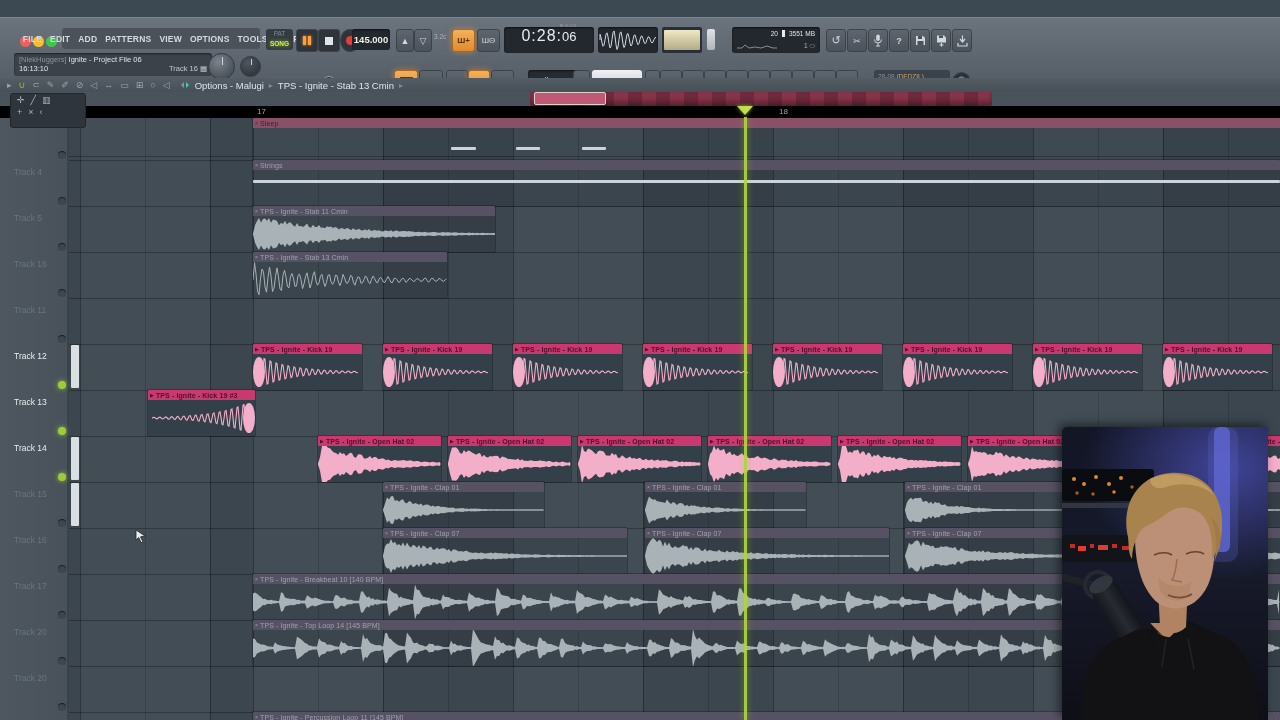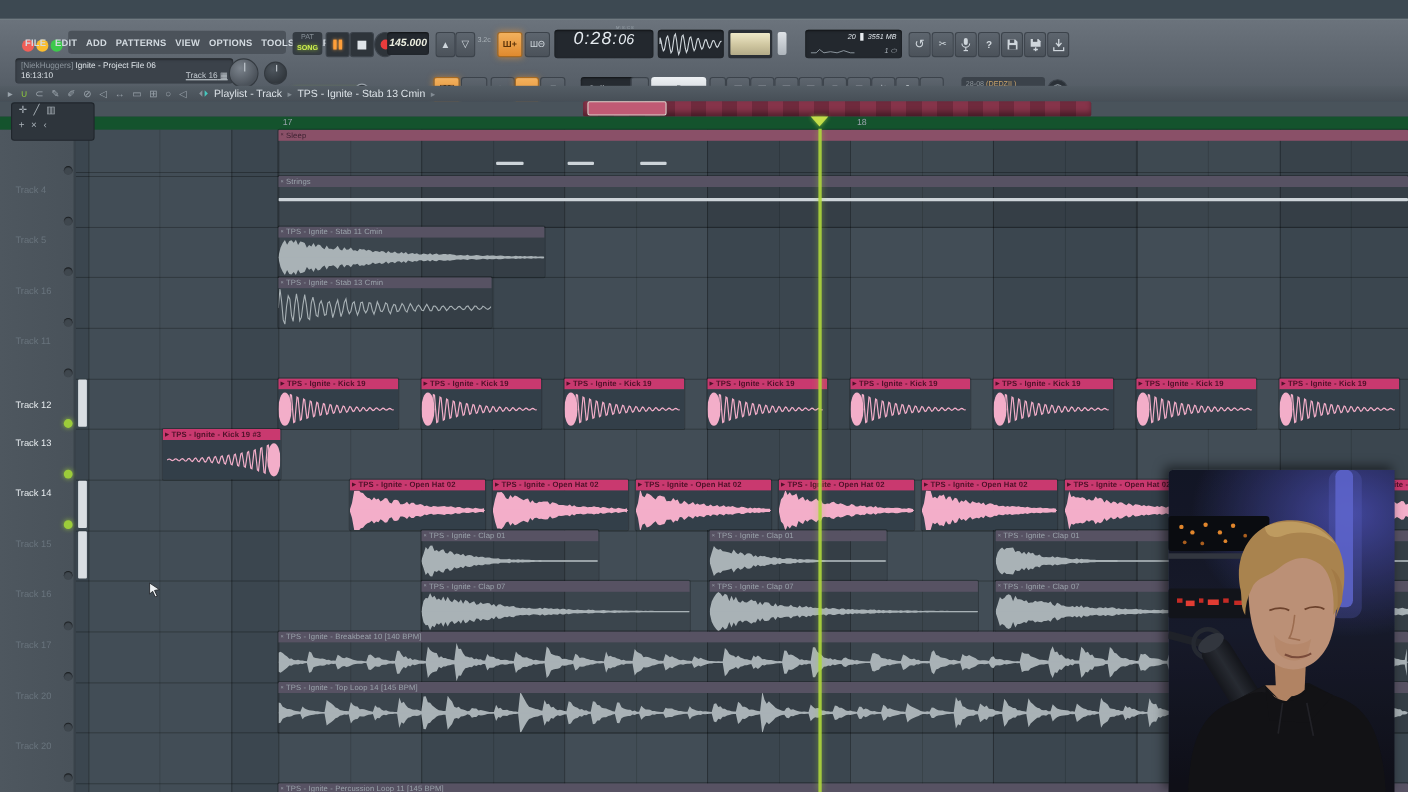--- a/index.html
+++ b/index.html
@@ -9,21 +9,21 @@
   .abs{position:absolute;}
   
   #macbar{left:0;top:0;width:1280px;height:17px;background:#1c2b4e;display:flex;align-items:center;color:#e9ecf2;font-size:11px;}
   #macbar .apple{margin-left:16px;margin-right:14px;display:flex;align-items:center;}
   #macbar .appname{font-weight:bold;color:#fff;margin-right:18px;}
   #macbar .mitem{margin-right:17px;color:#dfe4ee;}
   
   #toolbar{left:0;top:17px;width:1280px;height:61px;background:linear-gradient(#6b737c,#565e67);border-top:1px solid #7d858d;}
   .tl{position:absolute;top:18px;width:11px;height:11px;border-radius:50%;}
   #flmenu{position:absolute;left:62px;top:10px;width:198px;height:21px;background:#4b525a;border-radius:3px;display:flex;align-items:center;justify-content:center;gap:8px;color:#d3dae0;font-size:8.5px;font-weight:bold;letter-spacing:.2px;}
-  .panel{background:#23282e;border-radius:3px;box-shadow:inset 0 1px 2px rgba(0,0,0,.6);font-style:italic;}
+  .panel{background:#23282e;border-radius:3px;box-shadow:inset 0 1px 2px rgba(0,0,0,.6);}
   .btn{position:absolute;background:linear-gradient(#5d656e,#4b525a);border-radius:3px;border:1px solid #3c434b;color:#cfd6dc;display:flex;align-items:center;justify-content:center;font-size:9px;}
   .btn.orange{background:linear-gradient(#f3b15d,#e08a2e);color:#5a3208;border-color:#a86a20;box-shadow:0 0 6px rgba(240,150,50,.55);}
   .btn svg{display:block;}
   #modebox{position:absolute;left:266px;top:11px;width:27px;height:21px;background:#343b42;border-radius:3px;font-size:6.5px;text-align:center;line-height:10px;}
   #modebox .pat{color:#848d95;}
   #modebox .song{color:#cdef4e;text-shadow:0 0 4px #9ac82e;font-weight:bold;}
   #bpm{position:absolute;left:352px;top:11px;width:38px;height:21px;color:#eef0e2;font-size:9.5px;font-weight:bold;display:flex;align-items:center;justify-content:center;}
   #timedisp{position:absolute;left:504px;top:9px;width:90px;height:26px;color:#e6ebf0;display:flex;align-items:baseline;justify-content:center;}
   #timedisp .big{font-size:16px;letter-spacing:1px;}
   #timedisp .small{font-size:13px;position:relative;}
@@ -31,41 +31,41 @@
   #osc{position:absolute;left:598px;top:9px;width:60px;height:26px;}
   #meter{position:absolute;left:662px;top:9px;width:40px;height:26px;background:#2a2f35;border-radius:2px;overflow:hidden;}
   #meter .fill{position:absolute;left:2px;top:3px;right:2px;bottom:3px;background:linear-gradient(#efe9c8,#cfc6a0 55%,#b3ab88);border-radius:1px;}
   #vpill{position:absolute;left:707px;top:11px;width:8px;height:21px;background:linear-gradient(#dfe3e7,#aeb5bc);border-radius:2px;}
   #cpu{position:absolute;left:732px;top:9px;width:88px;height:26px;color:#dfe5ea;font-size:6.5px;}
   #cpu .r1{position:absolute;right:5px;top:3px;display:flex;gap:4px;align-items:center;}
   #cpu .bar{width:3px;height:7px;background:#e8ecef;}
   #cpu .r2{position:absolute;right:5px;bottom:3px;color:#aeb6bd;}
   #hint{position:absolute;left:14px;top:35px;width:198px;height:23px;background:#3b424a;border-radius:3px;box-shadow:inset 0 1px 2px rgba(0,0,0,.5);font-size:7.5px;color:#dde3e8;padding:2px 5px;box-sizing:border-box;line-height:9px;}
   #hint .dim{color:#8b949c;}
-  #hint .trk{position:absolute;right:5px;bottom:3px;color:#c3cad0;text-decoration:underline;}
+  #hint .trk{position:absolute;right:5px;bottom:3px;color:#c3cad0;}
   .knob{position:absolute;border-radius:50%;background:radial-gradient(circle at 38% 32%,#7b838c,#4b525a 70%);border:1px solid #33393f;}
   .knob:after{content:"";position:absolute;left:50%;top:10%;width:1.5px;height:32%;background:#c8cfd5;}
   #slider{position:absolute;left:266px;top:62px;width:120px;height:4px;background:#454d55;border-radius:2px;}
   #slider .fill{position:absolute;left:0;top:0;height:4px;background:#a9d23f;border-radius:2px;box-shadow:0 0 4px rgba(160,210,60,.6);}
   #slider .thumb{position:absolute;top:-4px;width:12px;height:12px;border-radius:50%;background:#2e343a;border:1px solid #9aa2aa;}
   #cellbox{position:absolute;left:528px;top:52px;width:60px;height:21px;background:#262b31;border-radius:3px;color:#d8dee3;font-size:8.5px;display:flex;align-items:center;padding:0 6px;box-sizing:border-box;justify-content:space-between;}
   #bassbox{position:absolute;left:592px;top:52px;width:50px;height:21px;background:linear-gradient(#eef1f4,#c6ccd2);border-radius:3px;color:#39424a;font-size:8.5px;display:flex;align-items:center;justify-content:flex-end;padding:0 5px;box-sizing:border-box;}
   #remix{position:absolute;left:874px;top:52px;width:76px;height:22px;background:#3b424a;border-radius:3px;font-size:6.5px;padding:2px 4px;box-sizing:border-box;line-height:9px;}
   #remix .d{color:#8a9298;}#remix .n{color:#cba46a;}#remix .c{color:#83b7c4;}
   
   #plheader{left:0;top:78px;width:1280px;height:14px;background:linear-gradient(#545d65,#474f57);display:flex;align-items:center;font-size:9px;color:#9aa3ab;}
   #plheader .ttl{color:#dde3e8;font-size:9.5px;}
   #plheader .sep{margin:0 5px;color:#828b93;font-size:8px;}
   .hico{margin-left:7px;color:#9aa3ab;font-size:9px;line-height:14px;}
   #scrollrow{left:0;top:92px;width:1280px;height:14px;background:#49535b;border-bottom:1px solid #3a434b;}
   #overview{position:absolute;left:530px;top:0px;width:462px;height:14px;background:repeating-linear-gradient(90deg,#86344a 0 14px,#6f2a3d 14px 28px);border-radius:2px;box-shadow:inset 0 -4px 5px rgba(0,0,0,.35);}
   #viewwin{position:absolute;left:4px;top:0;width:72px;height:13px;background:#c05a74;border:1px solid #d9d3cb;border-radius:2px;box-sizing:border-box;}
   #toolbox{position:absolute;left:10px;top:0px;width:74px;height:33px;background:#2e353c;border:1px solid #20262c;border-radius:3px;color:#aab2b9;font-size:9px;z-index:5;}
   #toolbox .r{display:flex;gap:6px;padding:1px 6px;}
-  #timeline{left:0;top:106px;width:1280px;height:12px;background:#14532d;color:#97a2aa;font-size:8px;}
+  #timeline{left:0;top:106px;width:1280px;height:12px;background:#000000;color:#97a2aa;font-size:8px;}
   #timeline .mk{position:absolute;top:1px;}
   #ptri{position:absolute;top:0px;width:0;height:0;border-left:8px solid transparent;border-right:8px solid transparent;border-top:9px solid #c4dd4a;filter:drop-shadow(0 0 2px rgba(170,215,60,.8));}
   #trackpanel{left:0;top:118px;width:67px;height:602px;background:linear-gradient(90deg,#4e575f,#49525a);border-right:2px solid #39424a;z-index:3;}
   .tname{position:absolute;left:14px;font-size:8.5px;}
   .tname.on{color:#e7ecef;}
   .tname.off{color:#69747d;}
   .led{position:absolute;left:58px;width:8px;height:8px;border-radius:50%;background:#3f474e;box-shadow:inset 0 1px 1px rgba(0,0,0,.6);}
   .led.on{background:#9ccc3a;box-shadow:0 0 5px rgba(156,204,58,.9);}
   #grid{left:67px;top:118px;width:1213px;height:602px;
     background-color:#3d4952;
@@ -282,21 +282,21 @@
         <span class="hico">⊞</span>
         <span class="hico">○</span>
         <span class="hico">◁</span>
       </span>
     <span style="margin-left:10px;display:flex;align-items:center;">
       <svg width="10" height="8" viewBox="0 0 10 8">
           <path d="M4 1 L1 4 4 7z" fill="#8a939b"></path>
           <path d="M6 1 L9 4 6 7z" fill="#46c8be"></path>
         </svg>
     </span>
-    <span class="ttl" style="margin-left:5px;">Playlist - Track</span>
+    <span class="ttl" style="margin-left:5px;">Options - Malugi</span>
     <span class="sep">▸</span>
     <span class="ttl">TPS - Ignite - Stab 13 Cmin</span>
     <span class="sep">▸</span>
   </div>
 
   <div id="scrollrow" class="abs">
     <div id="overview">
       <div id="viewwin"></div>
     </div>
   </div>
@@ -319,21 +319,21 @@
         <div class="mk" style="left: 779px;">18</div>
       </div>
     <div id="ptri" style="left: 737px;"></div>
   </div>
 
   <div id="trackpanel" class="abs">
       <div class="tname off" style="top: 49px;">Track 4</div>
       <div class="tname off" style="top: 95px;">Track 5</div>
       <div class="tname off" style="top: 141px;">Track 16</div>
       <div class="tname off" style="top: 187px;">Track 11</div>
-      <div class="tname on" style="top: 245px;">Track 12</div>
+      <div class="tname on" style="top: 233px;">Track 12</div>
       <div class="tname on" style="top: 279px;">Track 13</div>
       <div class="tname on" style="top: 325px;">Track 14</div>
       <div class="tname off" style="top: 371px;">Track 15</div>
       <div class="tname off" style="top: 417px;">Track 16</div>
       <div class="tname off" style="top: 463px;">Track 17</div>
       <div class="tname off" style="top: 509px;">Track 20</div>
       <div class="tname off" style="top: 555px;">Track 20</div>
       <div class="tname off" style="top: 601px;">Track 20</div>
       <div class="led" style="top: 33px;"></div>
       <div class="led" style="top: 79px;"></div>

